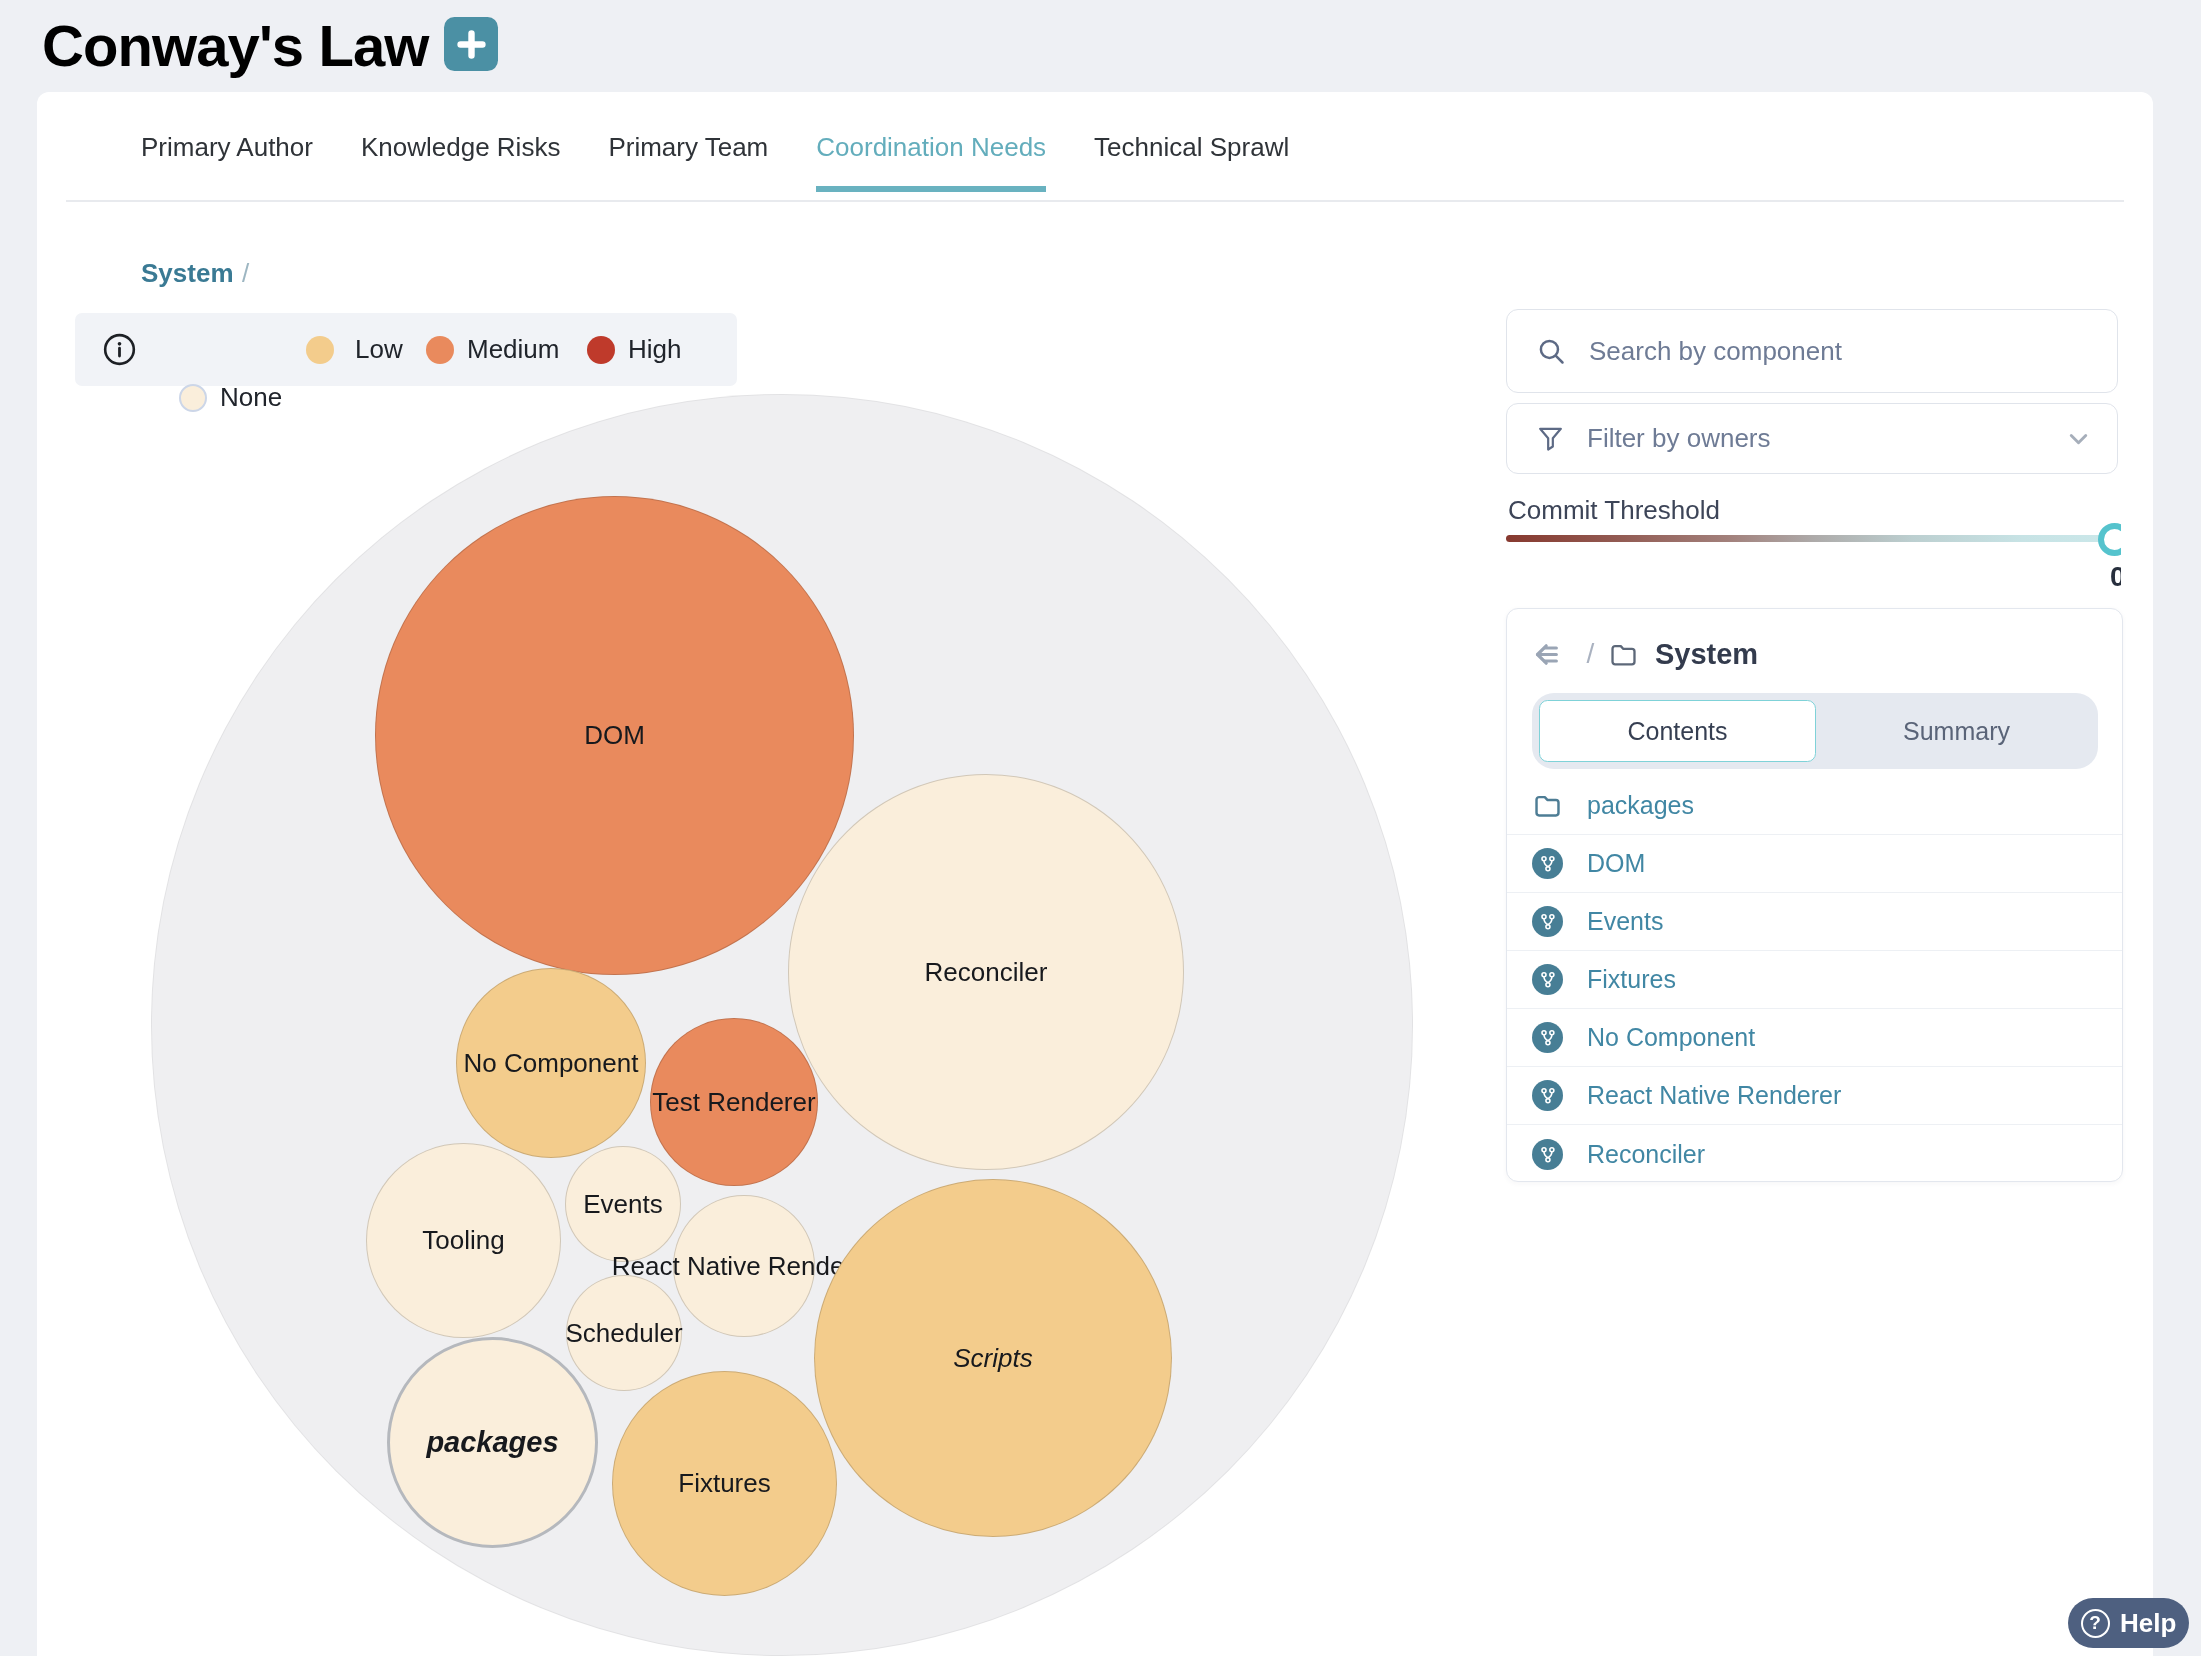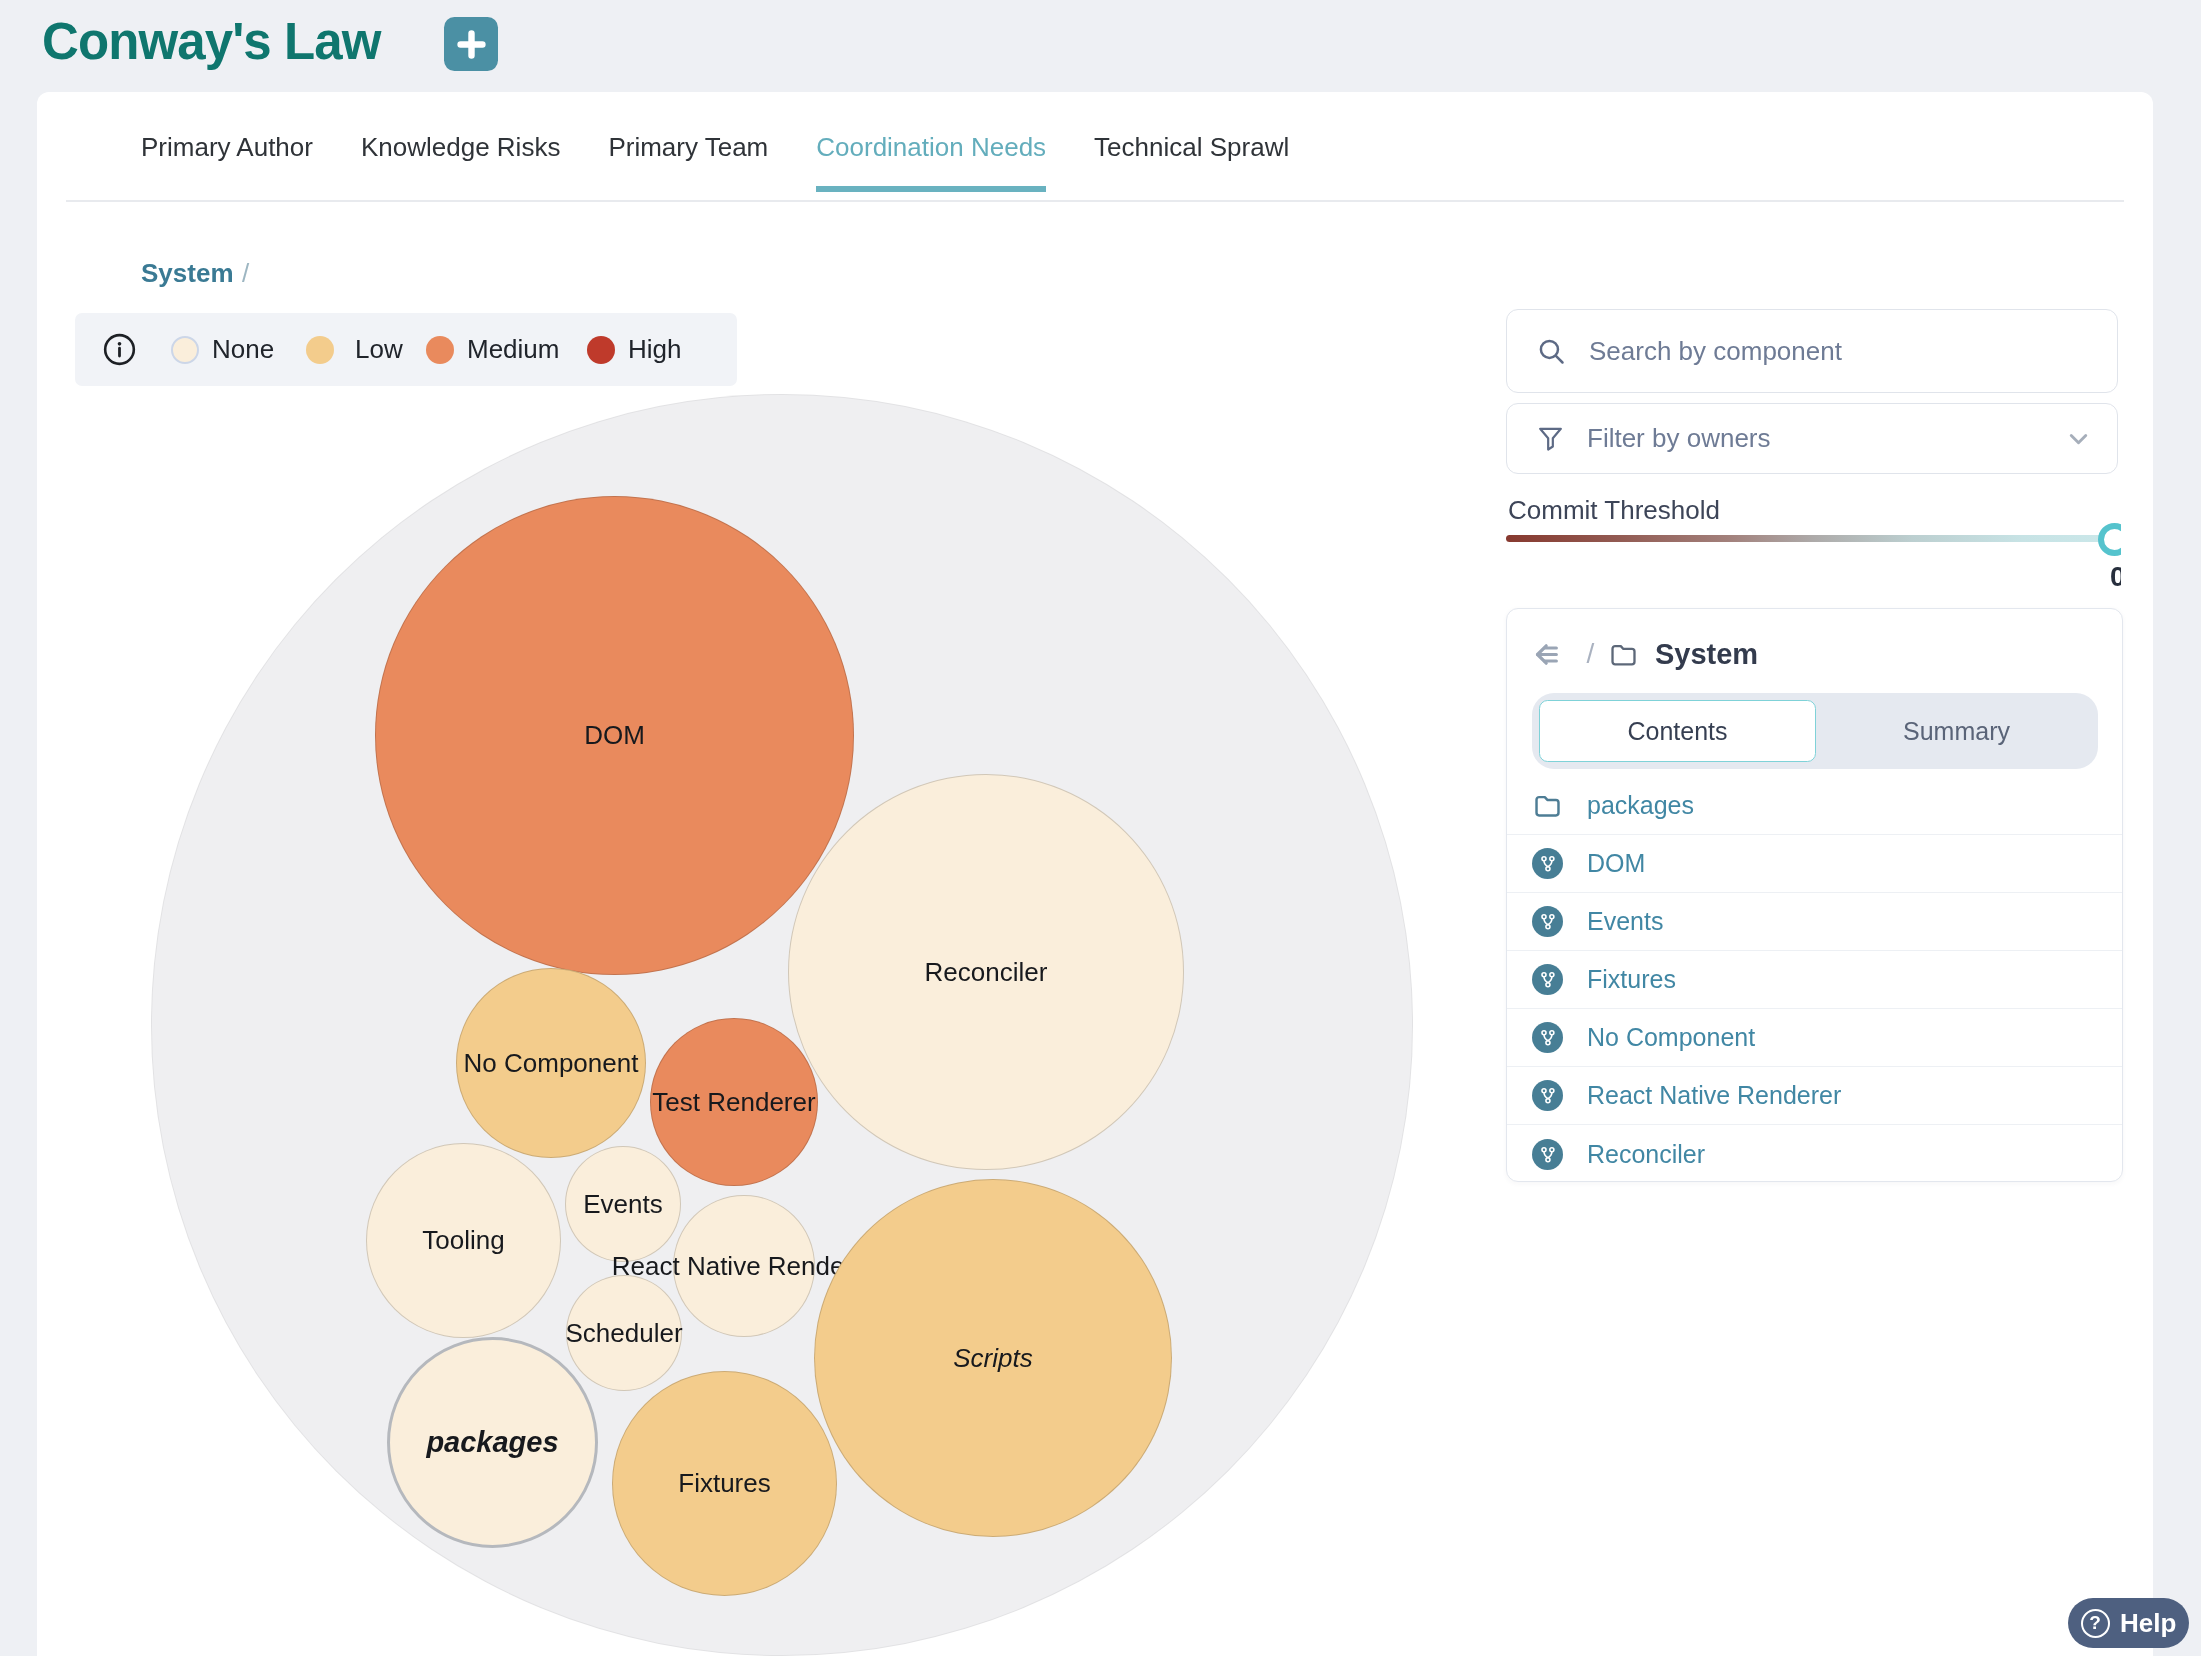--- a/index.html
+++ b/index.html
@@ -8,21 +8,21 @@
     font-family:"Liberation Sans", sans-serif;
     background:#eef0f4;
     position:relative;
     color:#2d3138;
   }
   .stage { position:absolute; inset:0; }
 
   
   .page-title {
     position:absolute; left:42px; top:12px;
-    font-size:51px; font-weight:700; color:#0f766e; letter-spacing:-0.9px;
+    font-size:58px; font-weight:700; color:#000000; letter-spacing:-0.9px;
   }
   .add-btn {
     position:absolute; left:444px; top:17.3px; width:54px; height:54px;
     background:#4b90a4; border-radius:10.4px; border:none; cursor:pointer;
     display:flex; align-items:center; justify-content:center;
   }
 
   
   .card {
     position:absolute; left:37px; top:92px; width:2116px; height:1565px;
@@ -170,21 +170,21 @@
     </div>
 
     <div class="legend">
       <span class="legend-info">
         <svg width="33" height="33" viewBox="0 0 38 38">
             <circle cx="19" cy="19" r="16.5" fill="none" stroke="#1d2025" stroke-width="3"></circle>
             <circle cx="19" cy="12.5" r="2.1" fill="#1d2025"></circle>
             <path d="M19 17.5 V26.5" stroke="#1d2025" stroke-width="3.2" stroke-linecap="round"></path>
           </svg>
       </span>
-      <div class="legend-item" style="left:96px;">
+      <div class="legend-item" style="left:104px;margin-top:48px;">
         <span class="legend-dot" style="background:#faeedb; border:2.6px solid #ccd6e8;"></span>
         <span class="legend-label">None</span>
       </div>
       <div class="legend-item" style="left:231px;gap:8px;">
         <span class="legend-dot" style="background:#f3cc8c;"></span>
         <span class="legend-label">Low</span>
       </div>
       <div class="legend-item" style="left:351px;">
         <span class="legend-dot" style="background:#e98a5d;"></span>
         <span class="legend-label">Medium</span>

